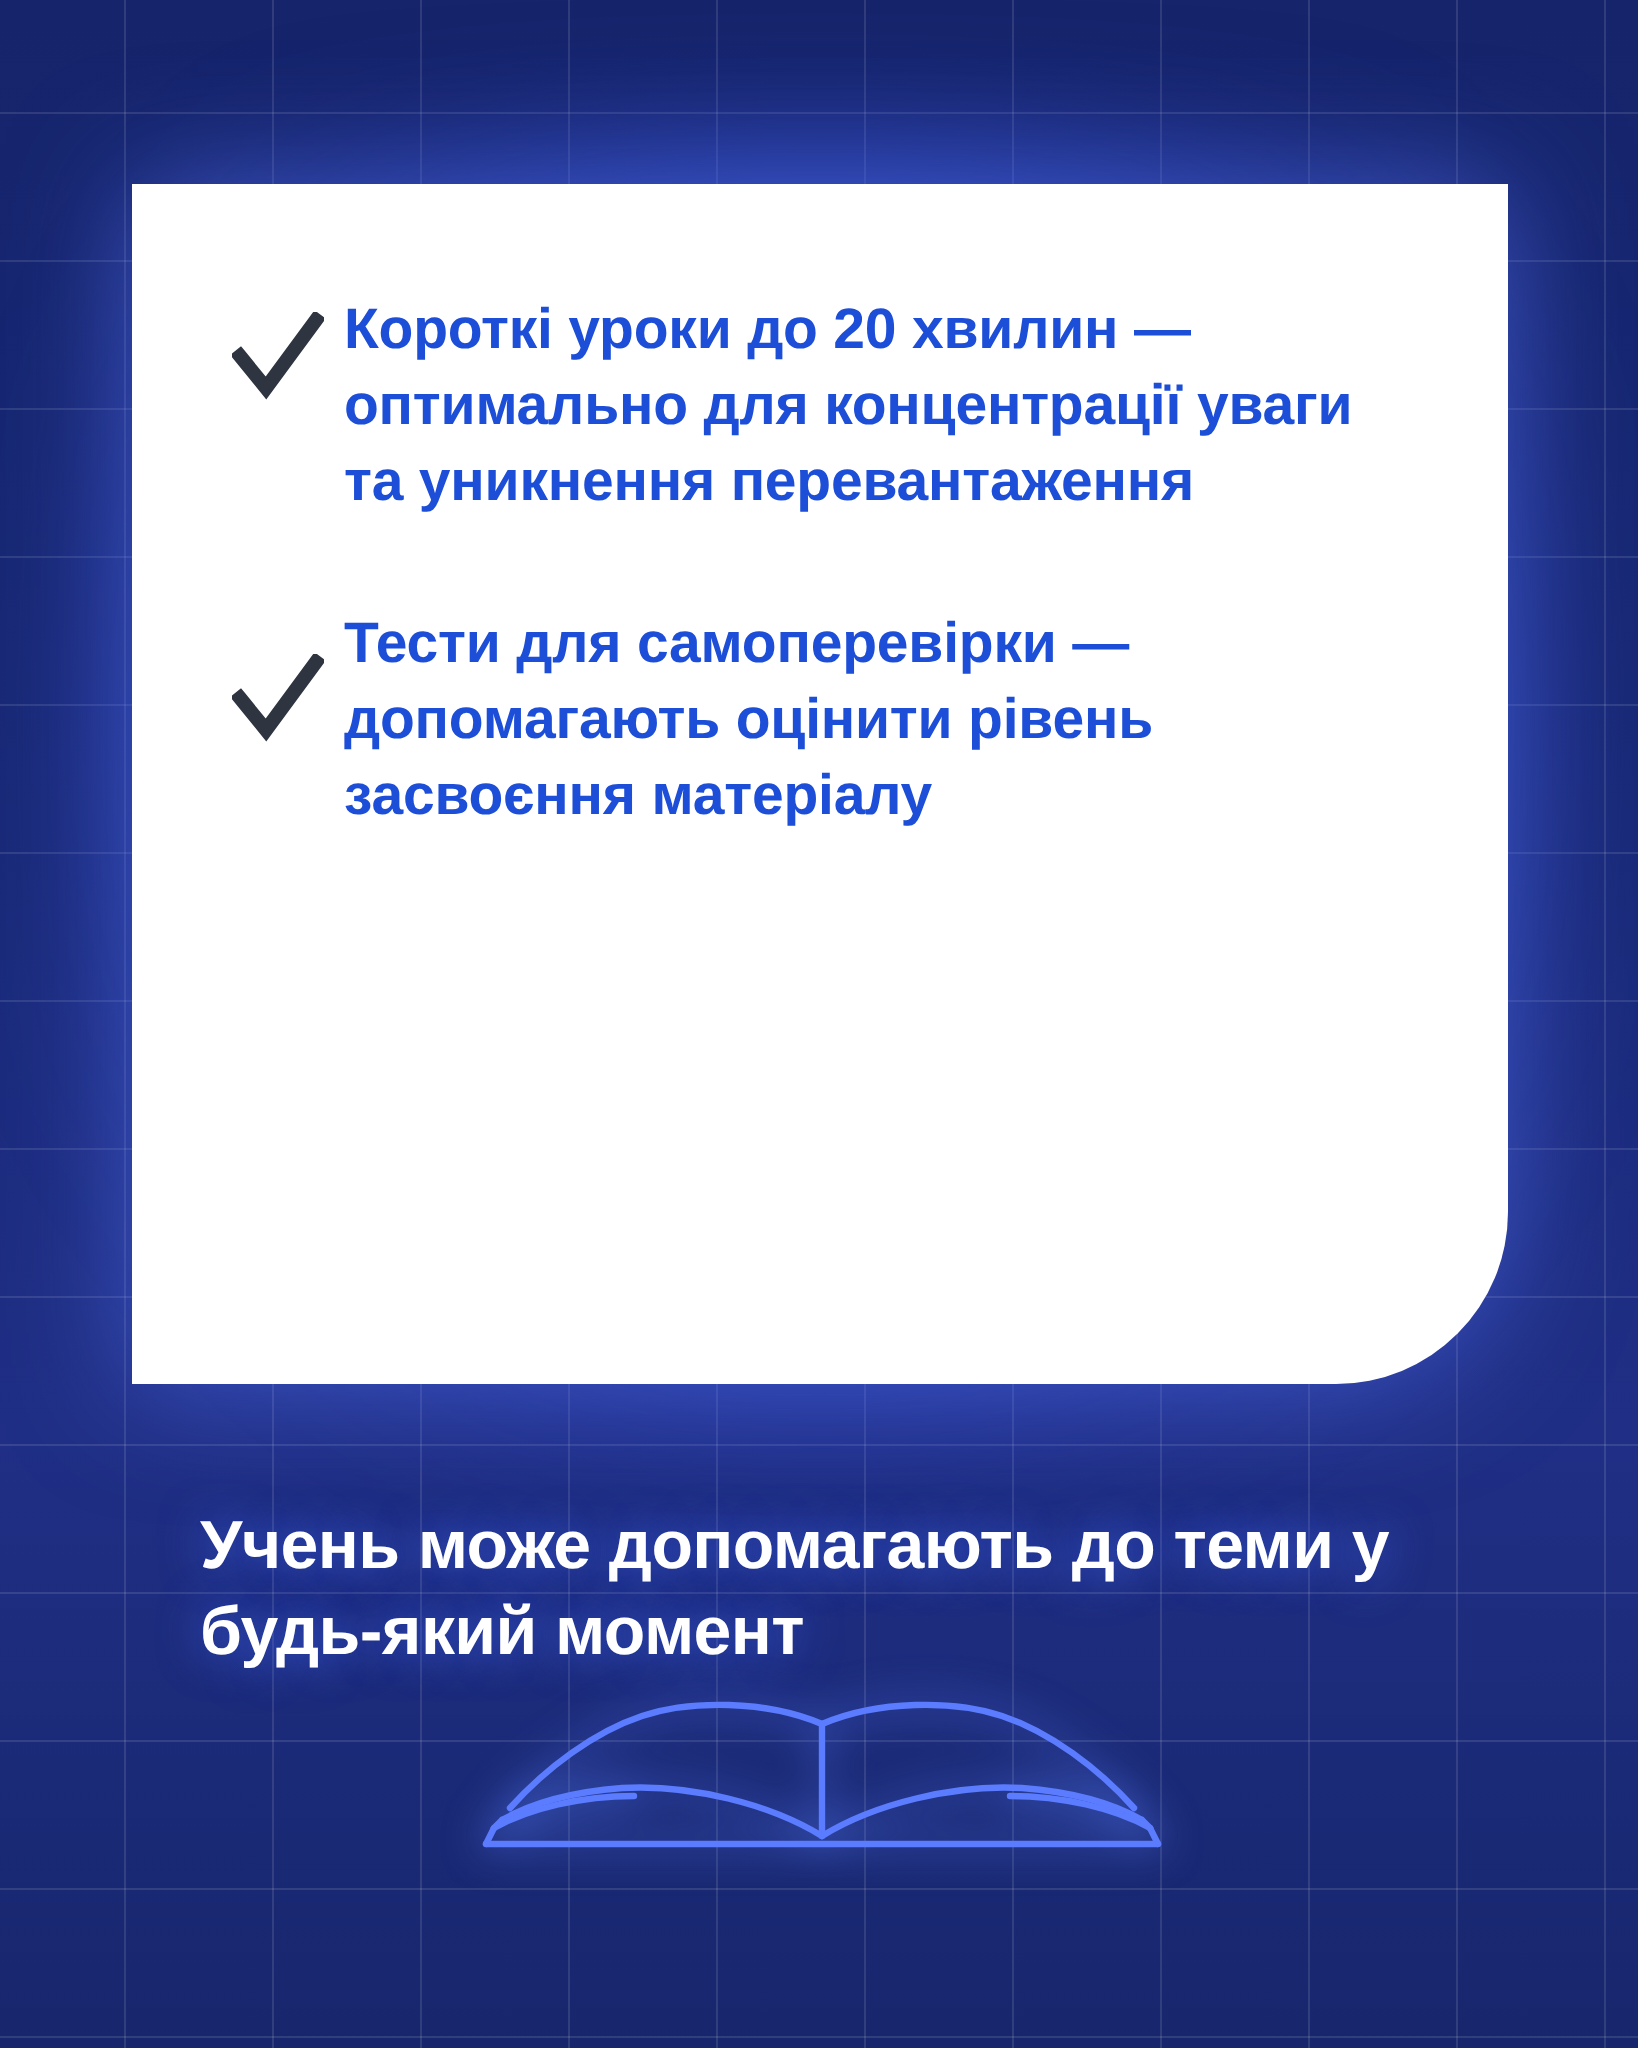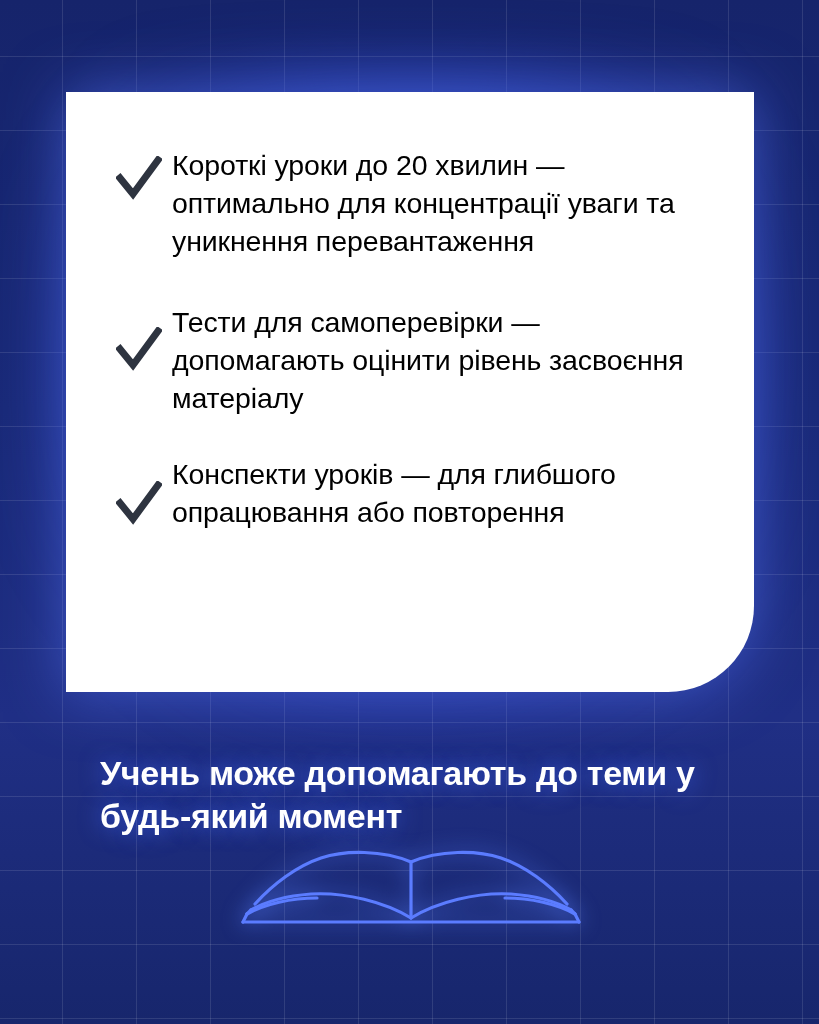--- a/index.html
+++ b/index.html
@@ -70,25 +70,25 @@
   .check {
     flex: 0 0 66px;
     height: 100%;
     display: flex;
     justify-content: center;
     color: #2e3440;
   }
   .check svg { display: block; }
 
   .item-text {
-    color: #000000;
+    color: #1d4ed8;
     font-size: 28.5px;
     line-height: 1.34;
     letter-spacing: -0.1px;
-    font-weight: 400;
+    font-weight: 700;
     padding-top: 2px;
     max-width: 520px;
   }
 
   
   .item.i1 .check { padding-top: 12px; }
   .item.i2 .check { padding-top: 26px; }
   .item.i3 .check { padding-top: 28px; }
 
   .item.i1 { margin-bottom: 40px; }
@@ -141,28 +141,20 @@
 
     <div class="item i2">
       <div class="check">
         <svg width="46" height="48" viewBox="0 0 46 48" fill="none" xmlns="http://www.w3.org/2000/svg">
           <path d="M4 22 L17 38 L42 4" stroke="#2e3440" stroke-width="7" stroke-linecap="square" stroke-linejoin="miter"></path>
         </svg>
       </div>
       <div class="item-text">Тести для самоперевірки — допомагають оцінити рівень засвоєння матеріалу</div>
     </div>
 
-    <div class="item i3">
-      <div class="check">
-        <svg width="46" height="48" viewBox="0 0 46 48" fill="none" xmlns="http://www.w3.org/2000/svg">
-          <path d="M4 22 L17 38 L42 4" stroke="#2e3440" stroke-width="7" stroke-linecap="square" stroke-linejoin="miter"></path>
-        </svg>
-      </div>
-      <div class="item-text">Конспекти уроків — для глибшого опрацювання або повторення</div>
-    </div>
 
   </div>
 </div>
 
 <div id="caption">Учень може допомагають до теми у будь-який момент</div>
 
 <div id="book">
   <svg viewBox="0 0 372 84" fill="none" xmlns="http://www.w3.org/2000/svg">
     <g stroke="#5b7cff" stroke-width="3.2" fill="none" stroke-linecap="round" stroke-linejoin="round">
       <path d="M186 14 V70"></path>

